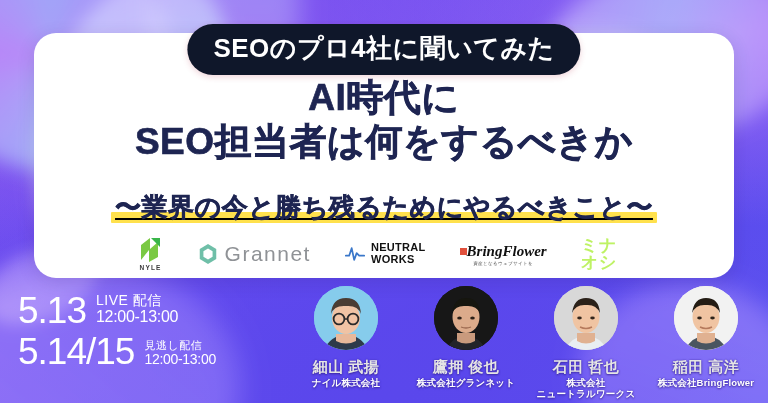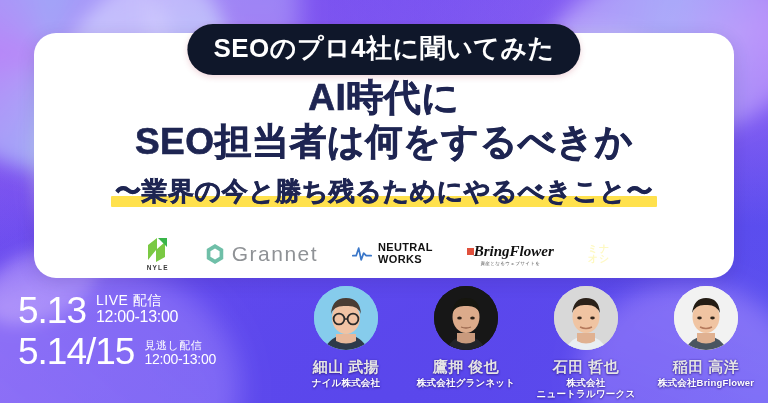--- a/index.html
+++ b/index.html
@@ -49,40 +49,40 @@
          padding:7px 26px 9px;white-space:nowrap;
          font-size:26px;font-weight:bold;letter-spacing:.5px;
          box-shadow:0 2px 6px rgba(180,40,70,.2);z-index:5;}
 
   
   .titles{position:absolute;left:0;right:0;top:78px;text-align:center;}
   .t-line{color:#1e2552;font-weight:bold;line-height:1.08;letter-spacing:.5px;
           -webkit-text-stroke:0.7px #1e2552;}
   .t1{font-size:37px;}
   .t2{font-size:37px;margin-top:4px;}
-  .sub-wrap{position:relative;display:inline-block;margin-top:12px;}
+  .sub-wrap{position:relative;display:inline-block;margin-top:28px;text-decoration:underline;}
   .sub-hl{position:absolute;left:-4px;right:-4px;bottom:2px;height:11px;background:#ffe14d;border-radius:1px;}
   .sub{position:relative;color:#1e2552;font-size:26px;font-weight:bold;letter-spacing:.5px;
        -webkit-text-stroke:0.6px #1e2552;}
 
   
   .logos{position:absolute;left:22px;right:34px;top:232px;height:44px;
          display:flex;align-items:center;justify-content:center;gap:34px;}
   .logo{display:flex;align-items:center;gap:6px;}
   .logo-nyle{flex-direction:column;gap:2px;}
   .nyle-mark{width:24px;height:25px;}
   .nyle-txt{font-size:6.5px;font-weight:bold;color:#3b3b3b;letter-spacing:1.2px;}
   .grannet-txt{font-size:21px;color:#8f9296;letter-spacing:1.5px;font-weight:400;}
   .nw-txt{font-size:11px;font-weight:bold;color:#111;line-height:1.08;letter-spacing:.3px;}
   .bf-col{display:flex;flex-direction:column;align-items:center;gap:1px;}
   .bf-row{display:flex;align-items:center;}
   .bf-sq{width:7px;height:7px;background:#e0503c;}
   .bf-txt{font-size:15px;font-weight:bold;font-style:italic;color:#111;font-family:"Liberation Serif",serif;}
   .bf-tag{font-size:4.6px;color:#555;letter-spacing:.3px;}
-  .mina{font-size:10px;font-weight:bold;color:#fef9c3;line-height:1.0;letter-spacing:1px;}
+  .mina{font-size:17px;font-weight:bold;color:#bef264;line-height:1.0;letter-spacing:1px;}
 
   
   .dates{position:absolute;left:18px;top:292px;color:#fff;}
   .date-row{display:flex;align-items:flex-end;gap:10px;margin-bottom:4px;}
   .date-big{font-size:37px;font-weight:300;line-height:1;letter-spacing:-1px;}
   .date-meta{padding-bottom:3px;}
   .date-label{font-size:14px;letter-spacing:.5px;line-height:1.15;}
   .date-label.small{font-size:11px;}
   .date-time{font-size:16px;letter-spacing:-.3px;line-height:1.15;}
   .date-time.small{font-size:14px;}

